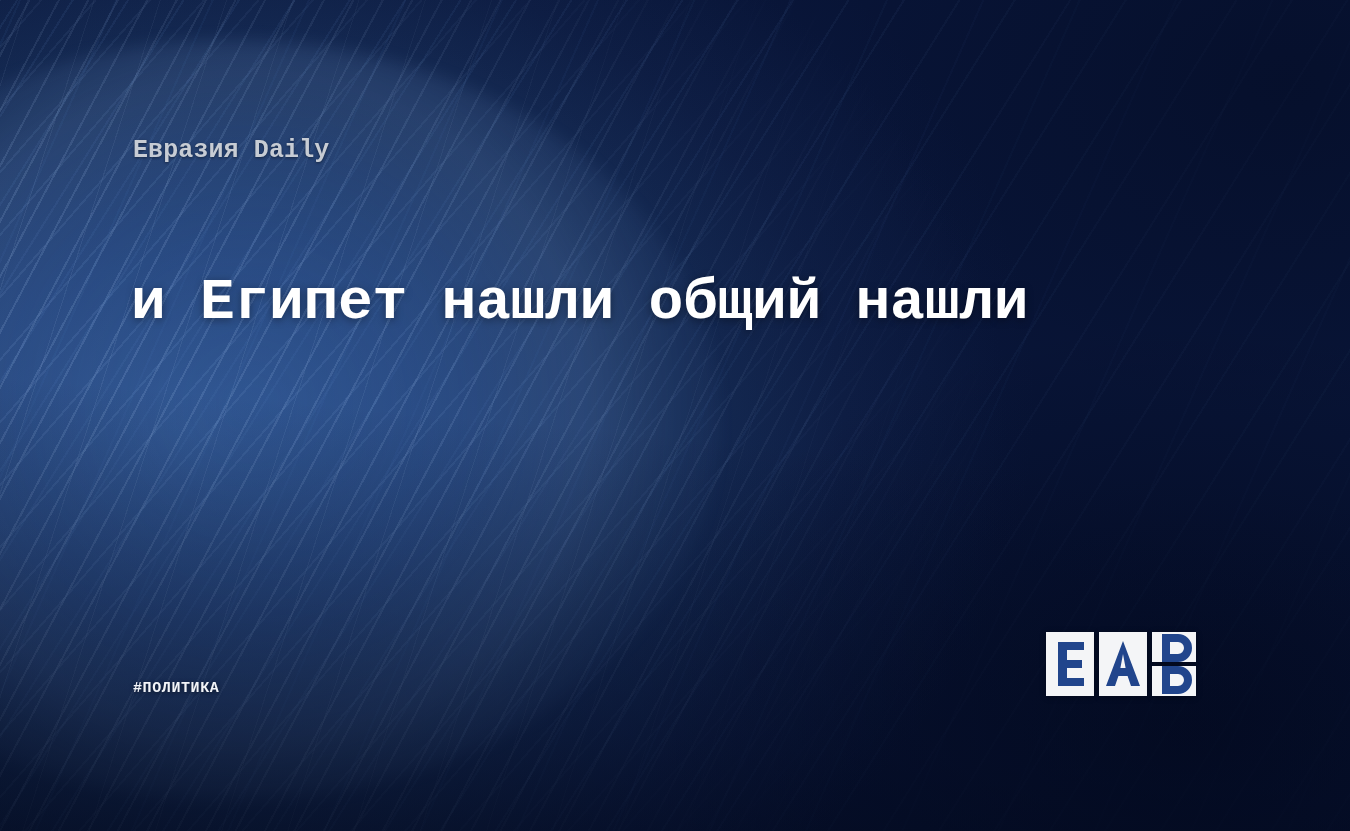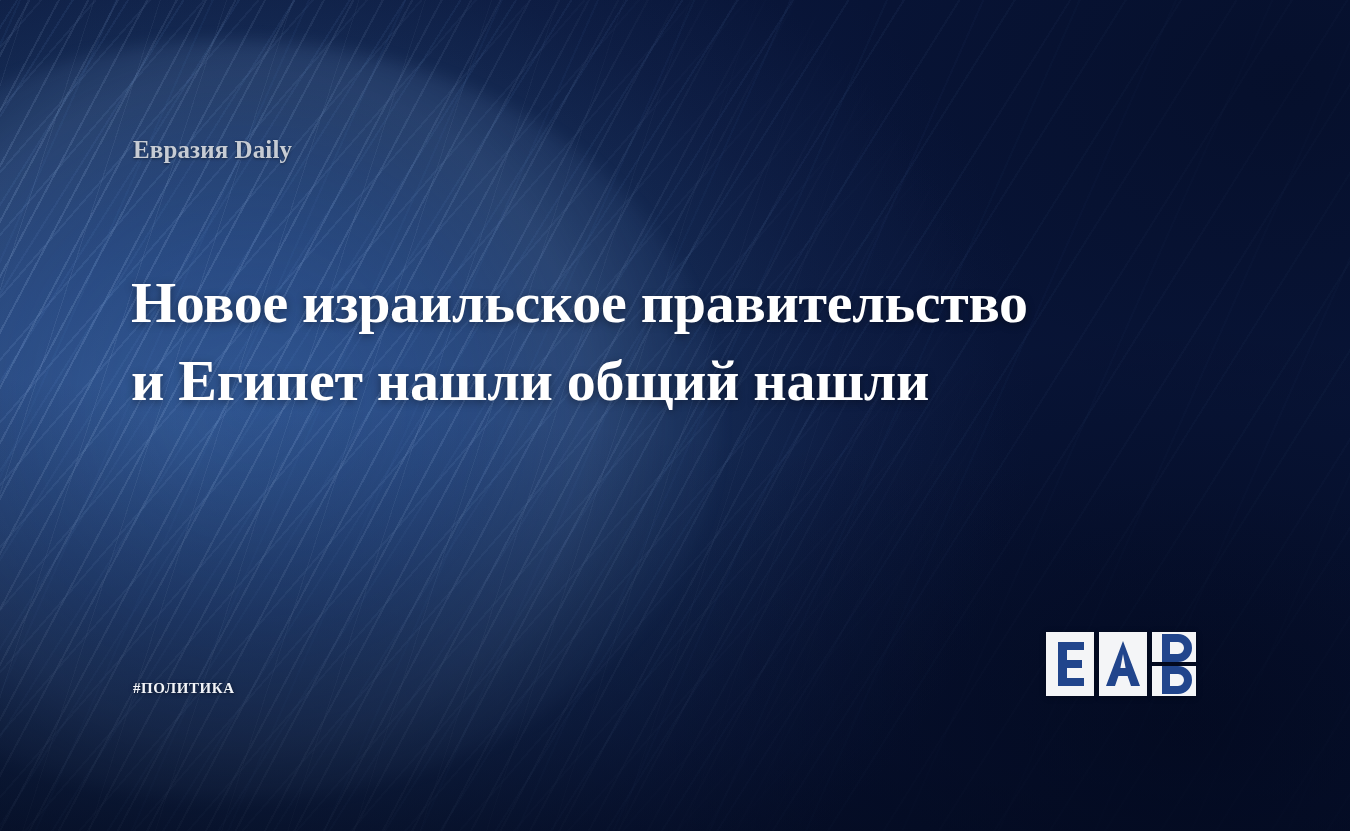--- a/index.html
+++ b/index.html
@@ -7,21 +7,21 @@
     margin: 0;
     padding: 0;
     background: #08133a;
   }
 
   .card {
     position: relative;
     width: 1350px;
     height: 831px;
     overflow: hidden;
-    font-family: Liberation Serif, serif;
+    font-family: Liberation Mono, monospace;
     background: #14532d;
     user-select: none;
   }
 
   
   .bg-base {
     position: absolute;
     inset: 0;
     background:
       radial-gradient(ellipse 820px 620px at 14% 52%, #2a4d84 0%, #1d3a6d 28%, #14294f 55%, #0c1a3e 80%, #081436 100%),
@@ -188,21 +188,20 @@
   <div class="bg-base"></div>
   <div class="trails"></div>
   <div class="trails-2"></div>
   <div class="swirl"></div>
   <div class="bg-vignette"></div>
   <div class="darken-bottom"></div>
 
   <div class="brand">Евразия Daily</div>
 
   <div class="headline">
-    <span class="ln">Новое израильское правительство</span>
     <span class="ln">и Египет нашли общий нашли</span>
   </div>
 
   <div class="tag">#ПОЛИТИКА</div>
 
   <div class="logo">
 
     <div class="logo-tile">
       <svg width="48" height="64" viewBox="0 0 48 64" aria-hidden="true">
         <path d="M12 10 H38 V18 H21 V28 H36 V36 H21 V46 H38 V54 H12 Z" fill="#21458c"></path>

